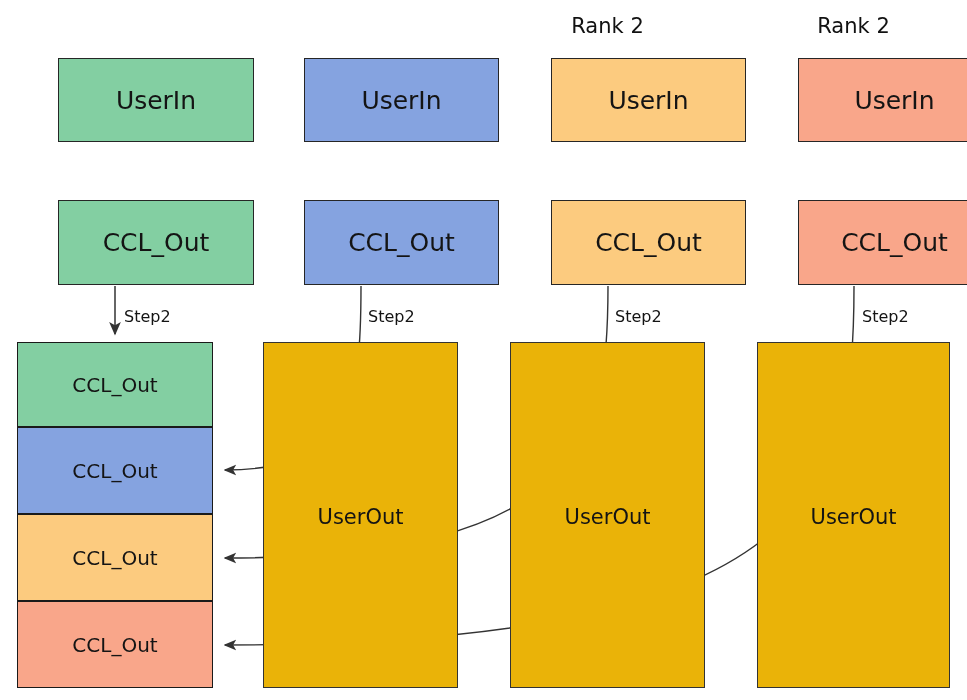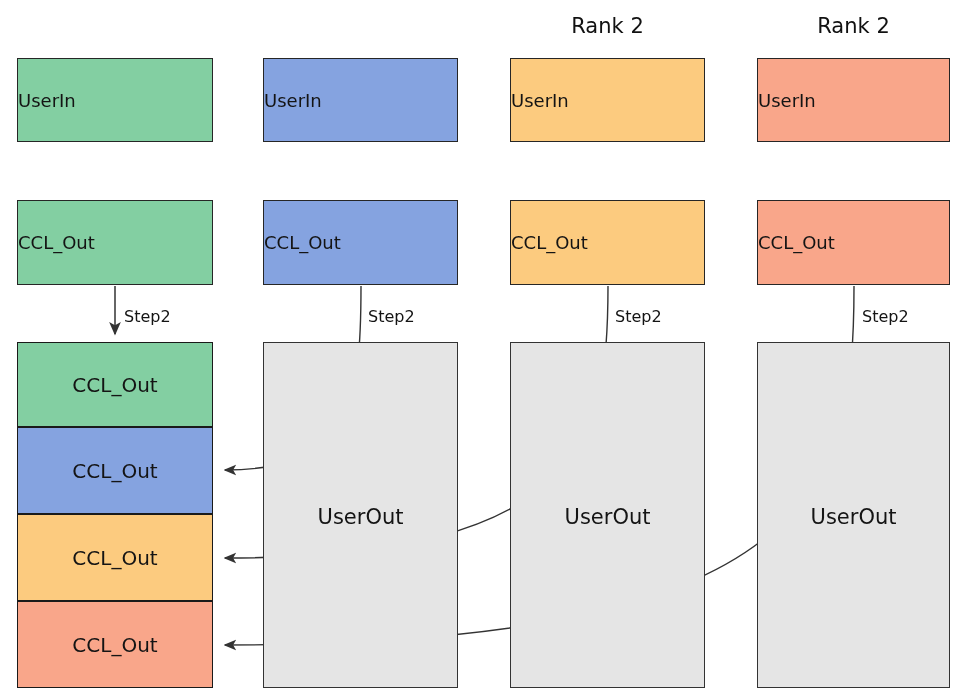--- a/index.html
+++ b/index.html
@@ -22,41 +22,42 @@
     text-align: center;
     white-space: nowrap;
     line-height: 1;
   }
   .node-box {
     position: absolute;
     box-sizing: border-box;
     border: 1.6px solid #262626;
     display: flex;
     align-items: center;
-    justify-content: flex-start;
-    font-size: 18px;
+    justify-content: center;
+    font-size: 25px;
     color: #141414;
     white-space: nowrap;
+    margin-left: 41px;
   }
   .seg-box {
     position: absolute;
     box-sizing: border-box;
     border: 1.6px solid #1a1a1a;
     display: flex;
     align-items: center;
     justify-content: center;
     font-size: 20px;
     color: #141414;
     white-space: nowrap;
   }
   .userout-box {
     position: absolute;
     box-sizing: border-box;
     border: 1.3px solid #333333;
-    background: #e5e5e5;
+    background: #eab308;
     font-size: 21px;
     color: #141414;
     white-space: nowrap;
   }
   .userout-label {
     position: absolute;
     left: 0;
     right: 0;
     text-align: center;
     font-size: 21px;

